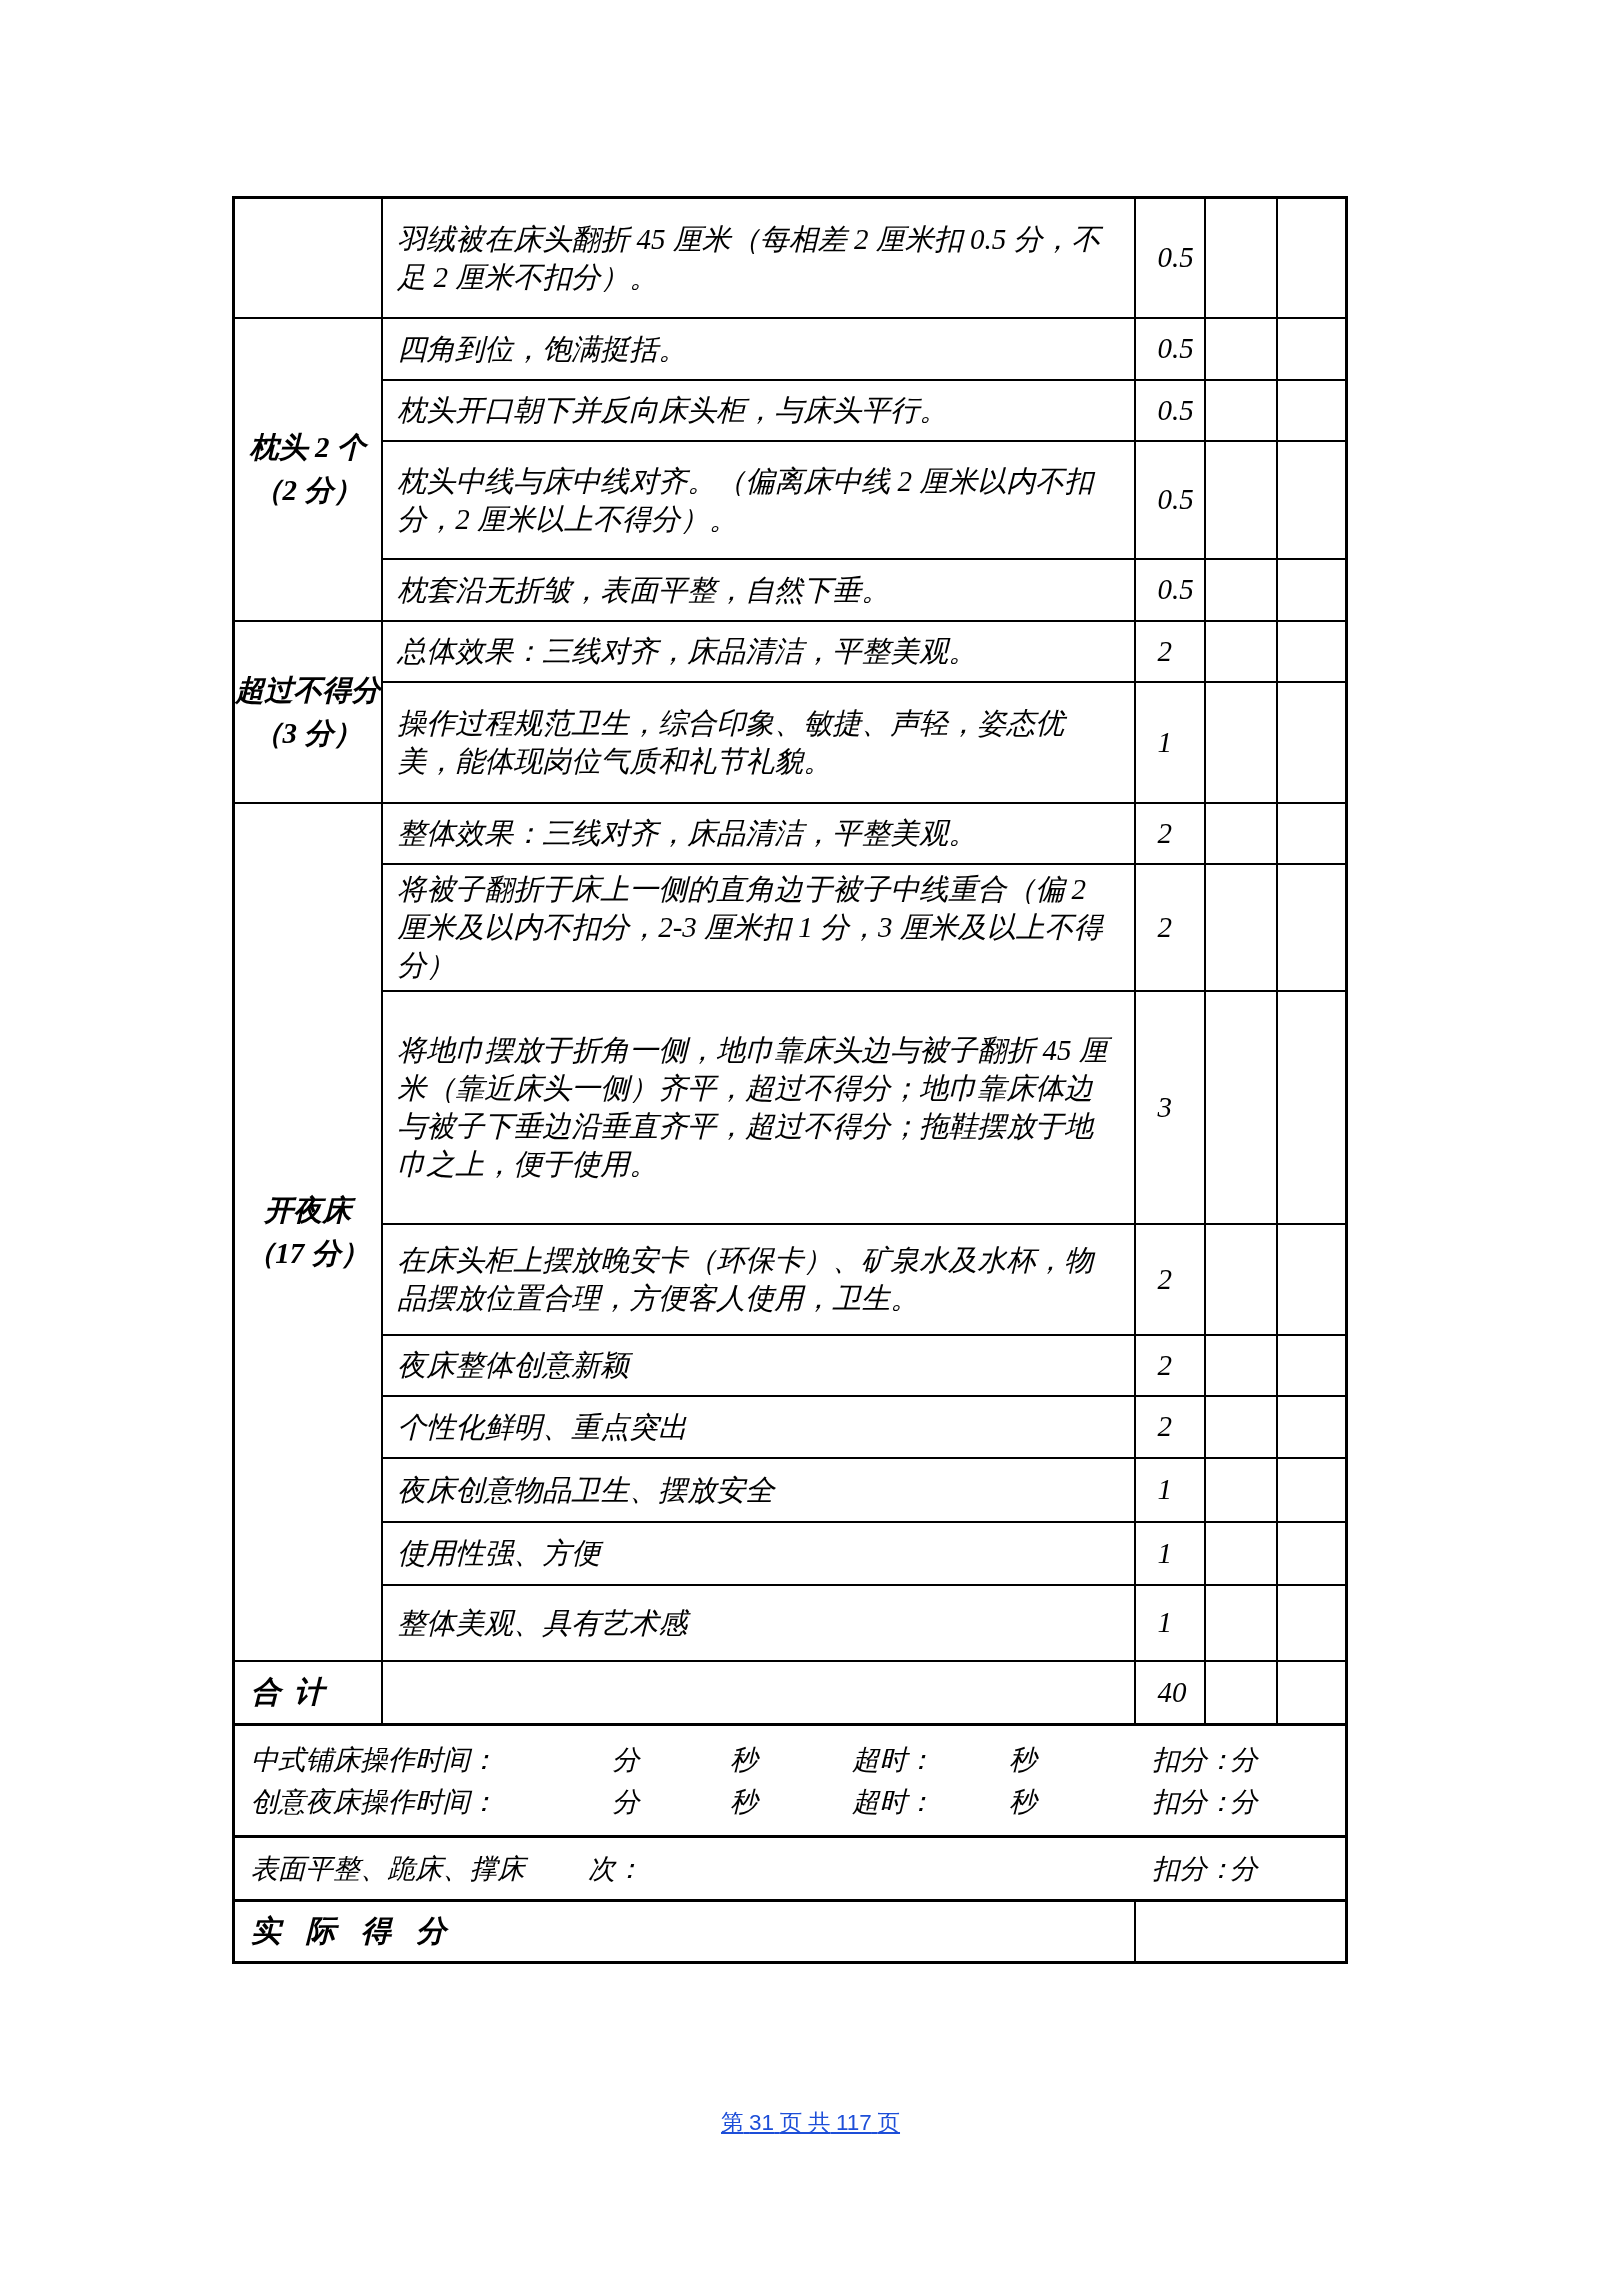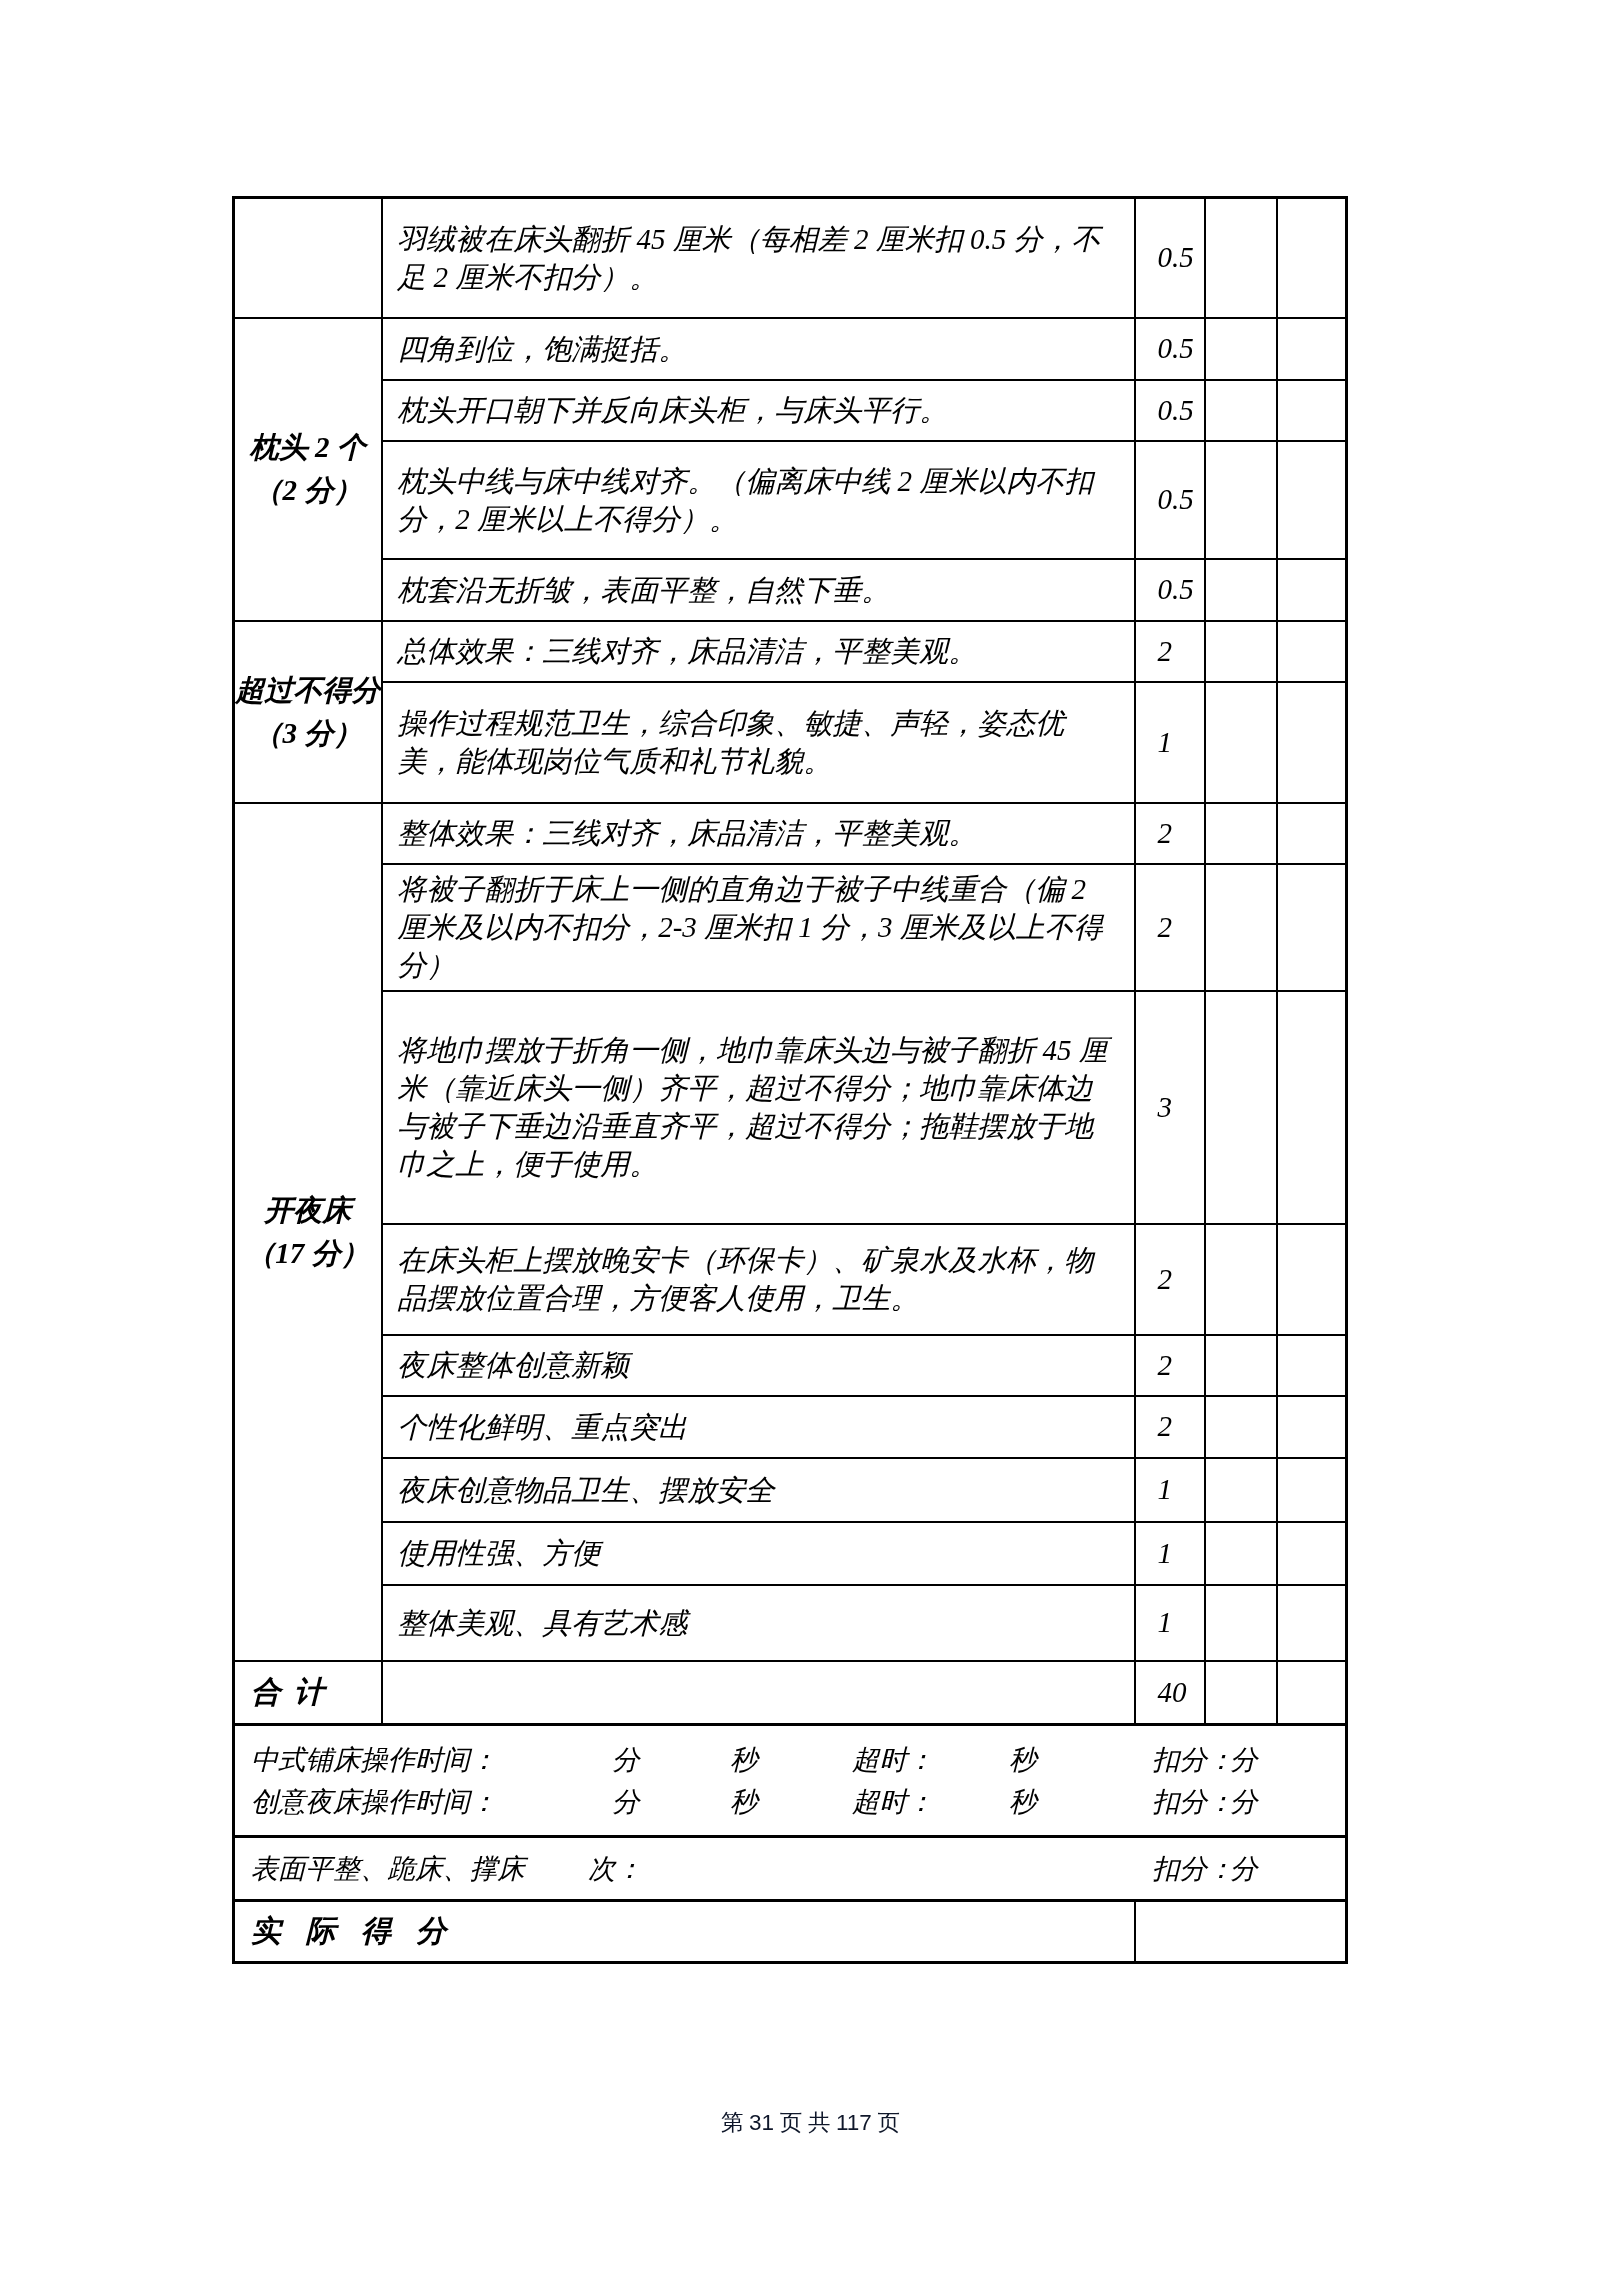--- a/index.html
+++ b/index.html
@@ -74,21 +74,22 @@
     padding-left: 15.7px;
     letter-spacing: 8.8px;
   }
 
   .footer {
     position: absolute;
     left: 0; top: 2107px;
     width: 100%;
     text-align: center;
     font-size: 22.5px;
-    color: #0f172a;
+    color: #1d4ed8;
+    text-decoration: underline;
   }
   .footer .num { font-family: "Liberation Sans", "DejaVu Sans", sans-serif; }
 </style>
 </head>
 <body>
 
 <div class="page">
 
   <table class="score-table">
     <colgroup>

